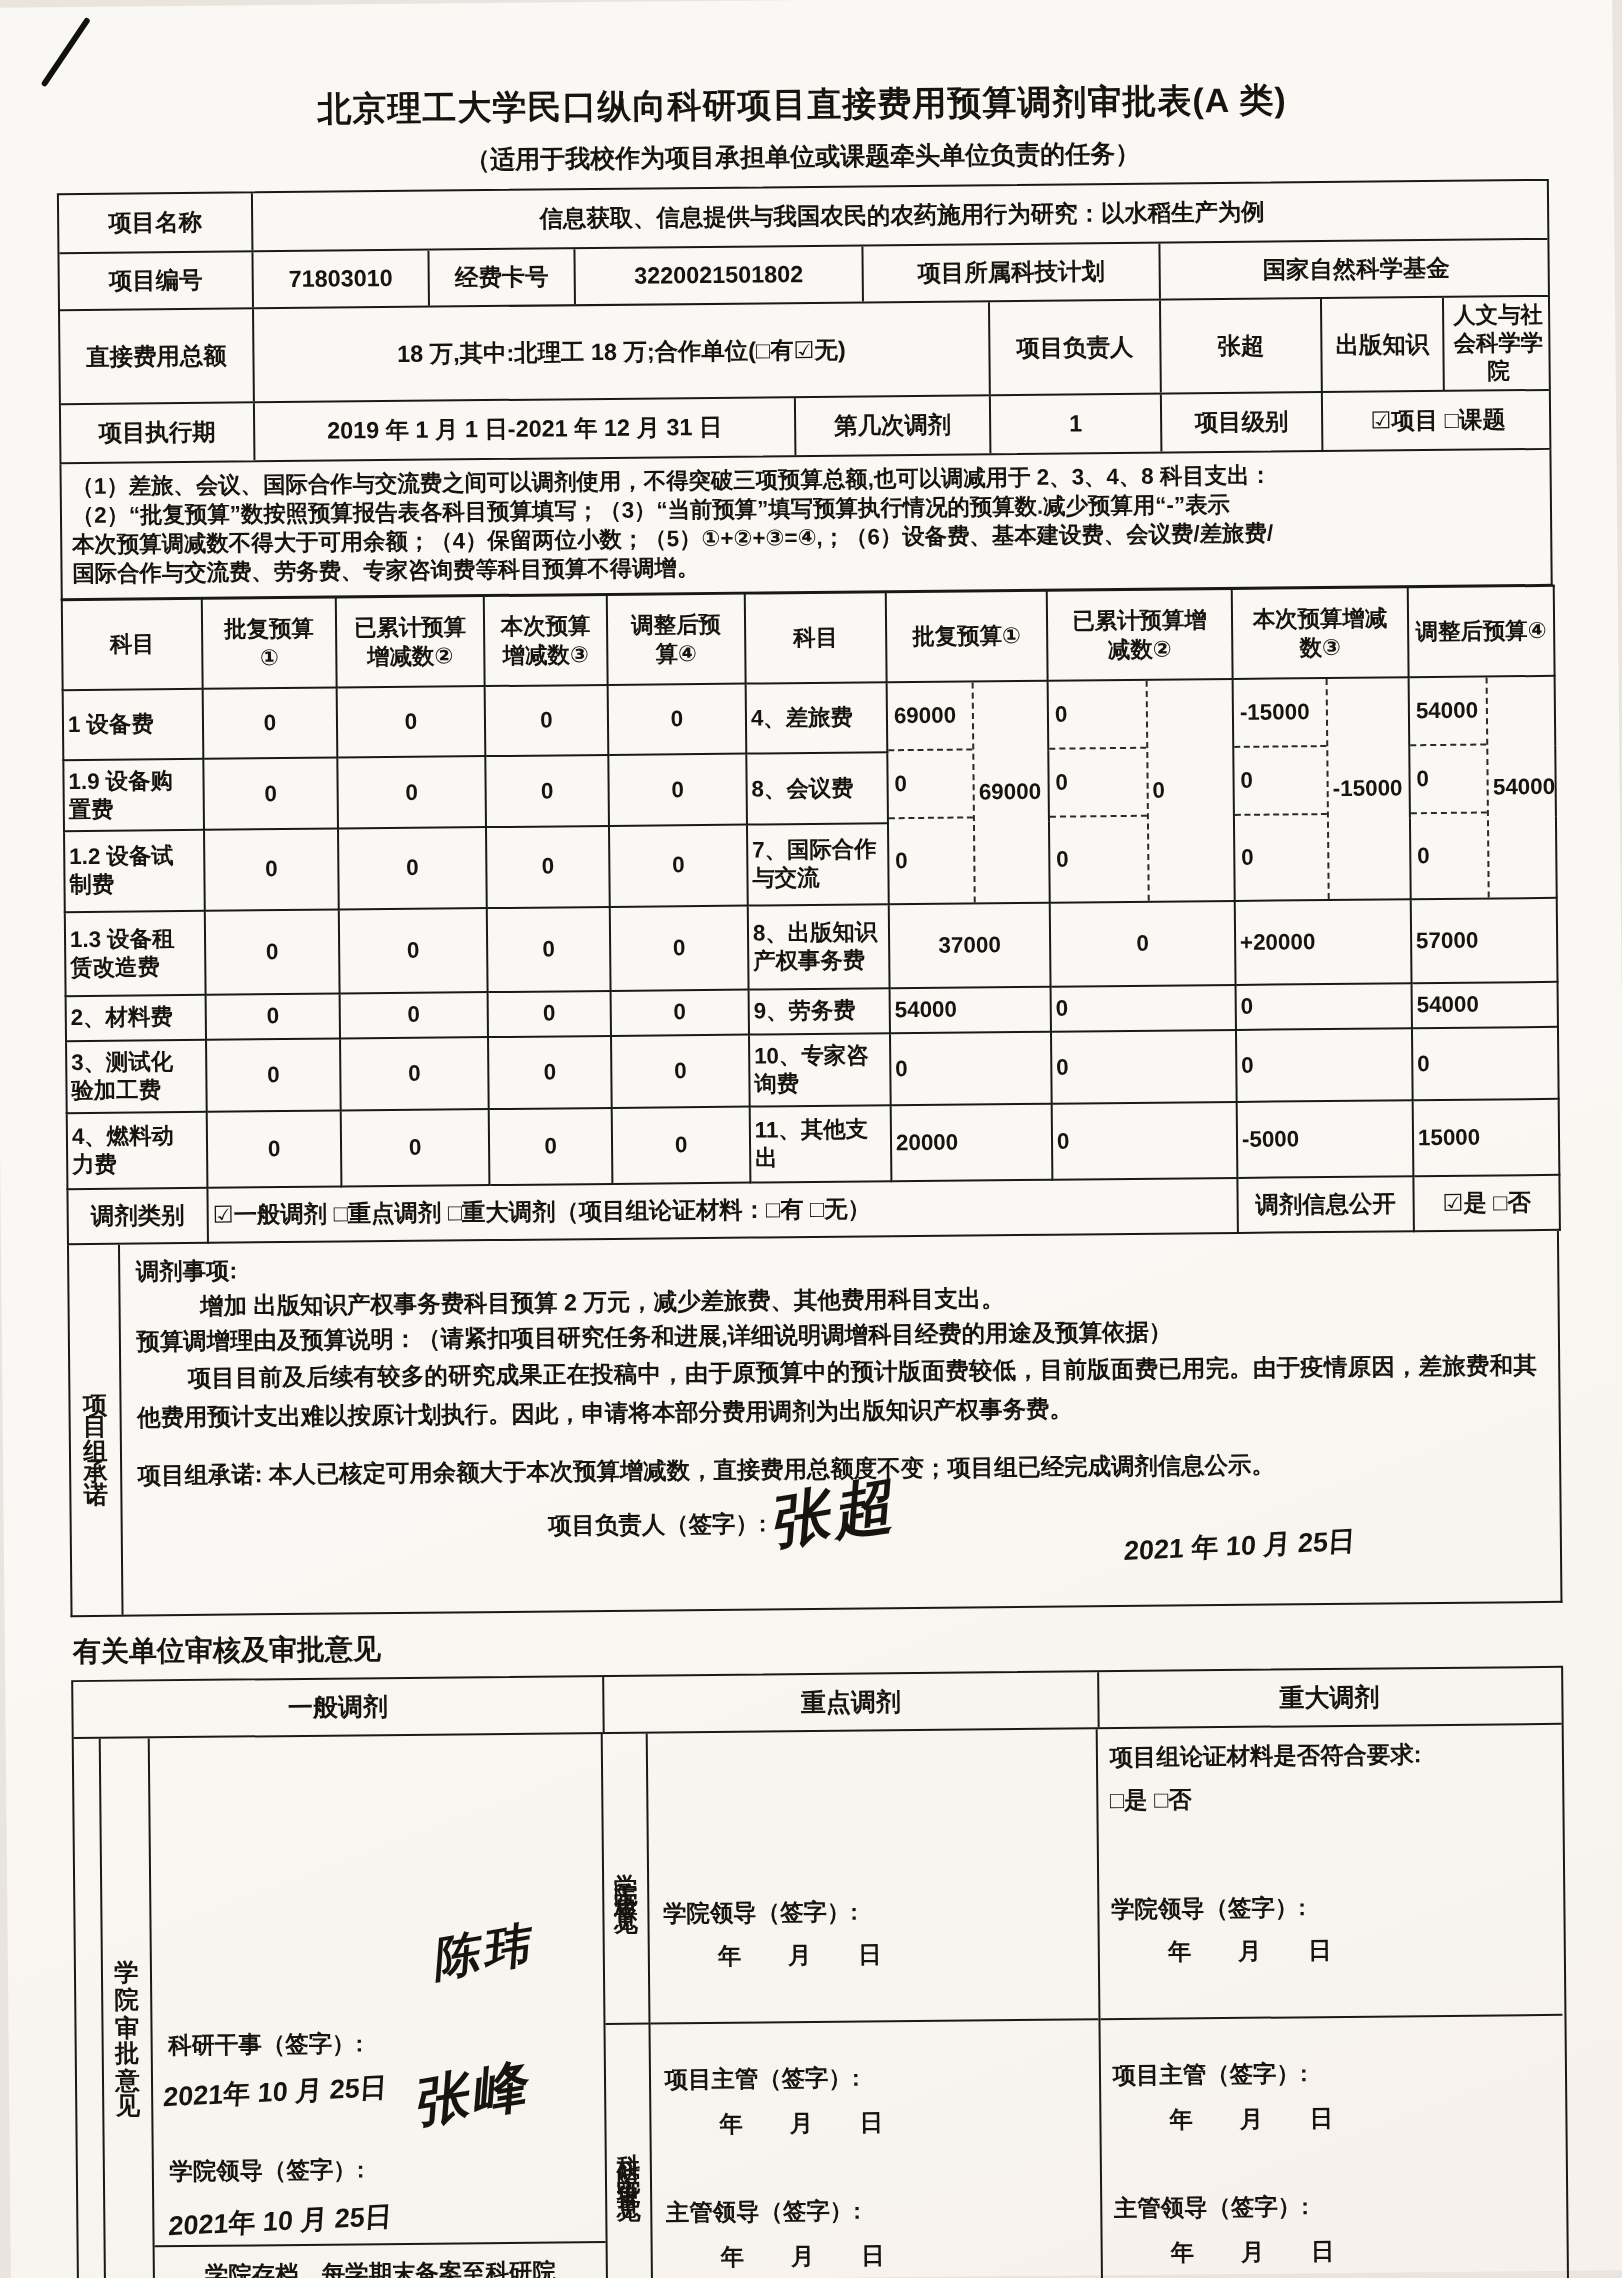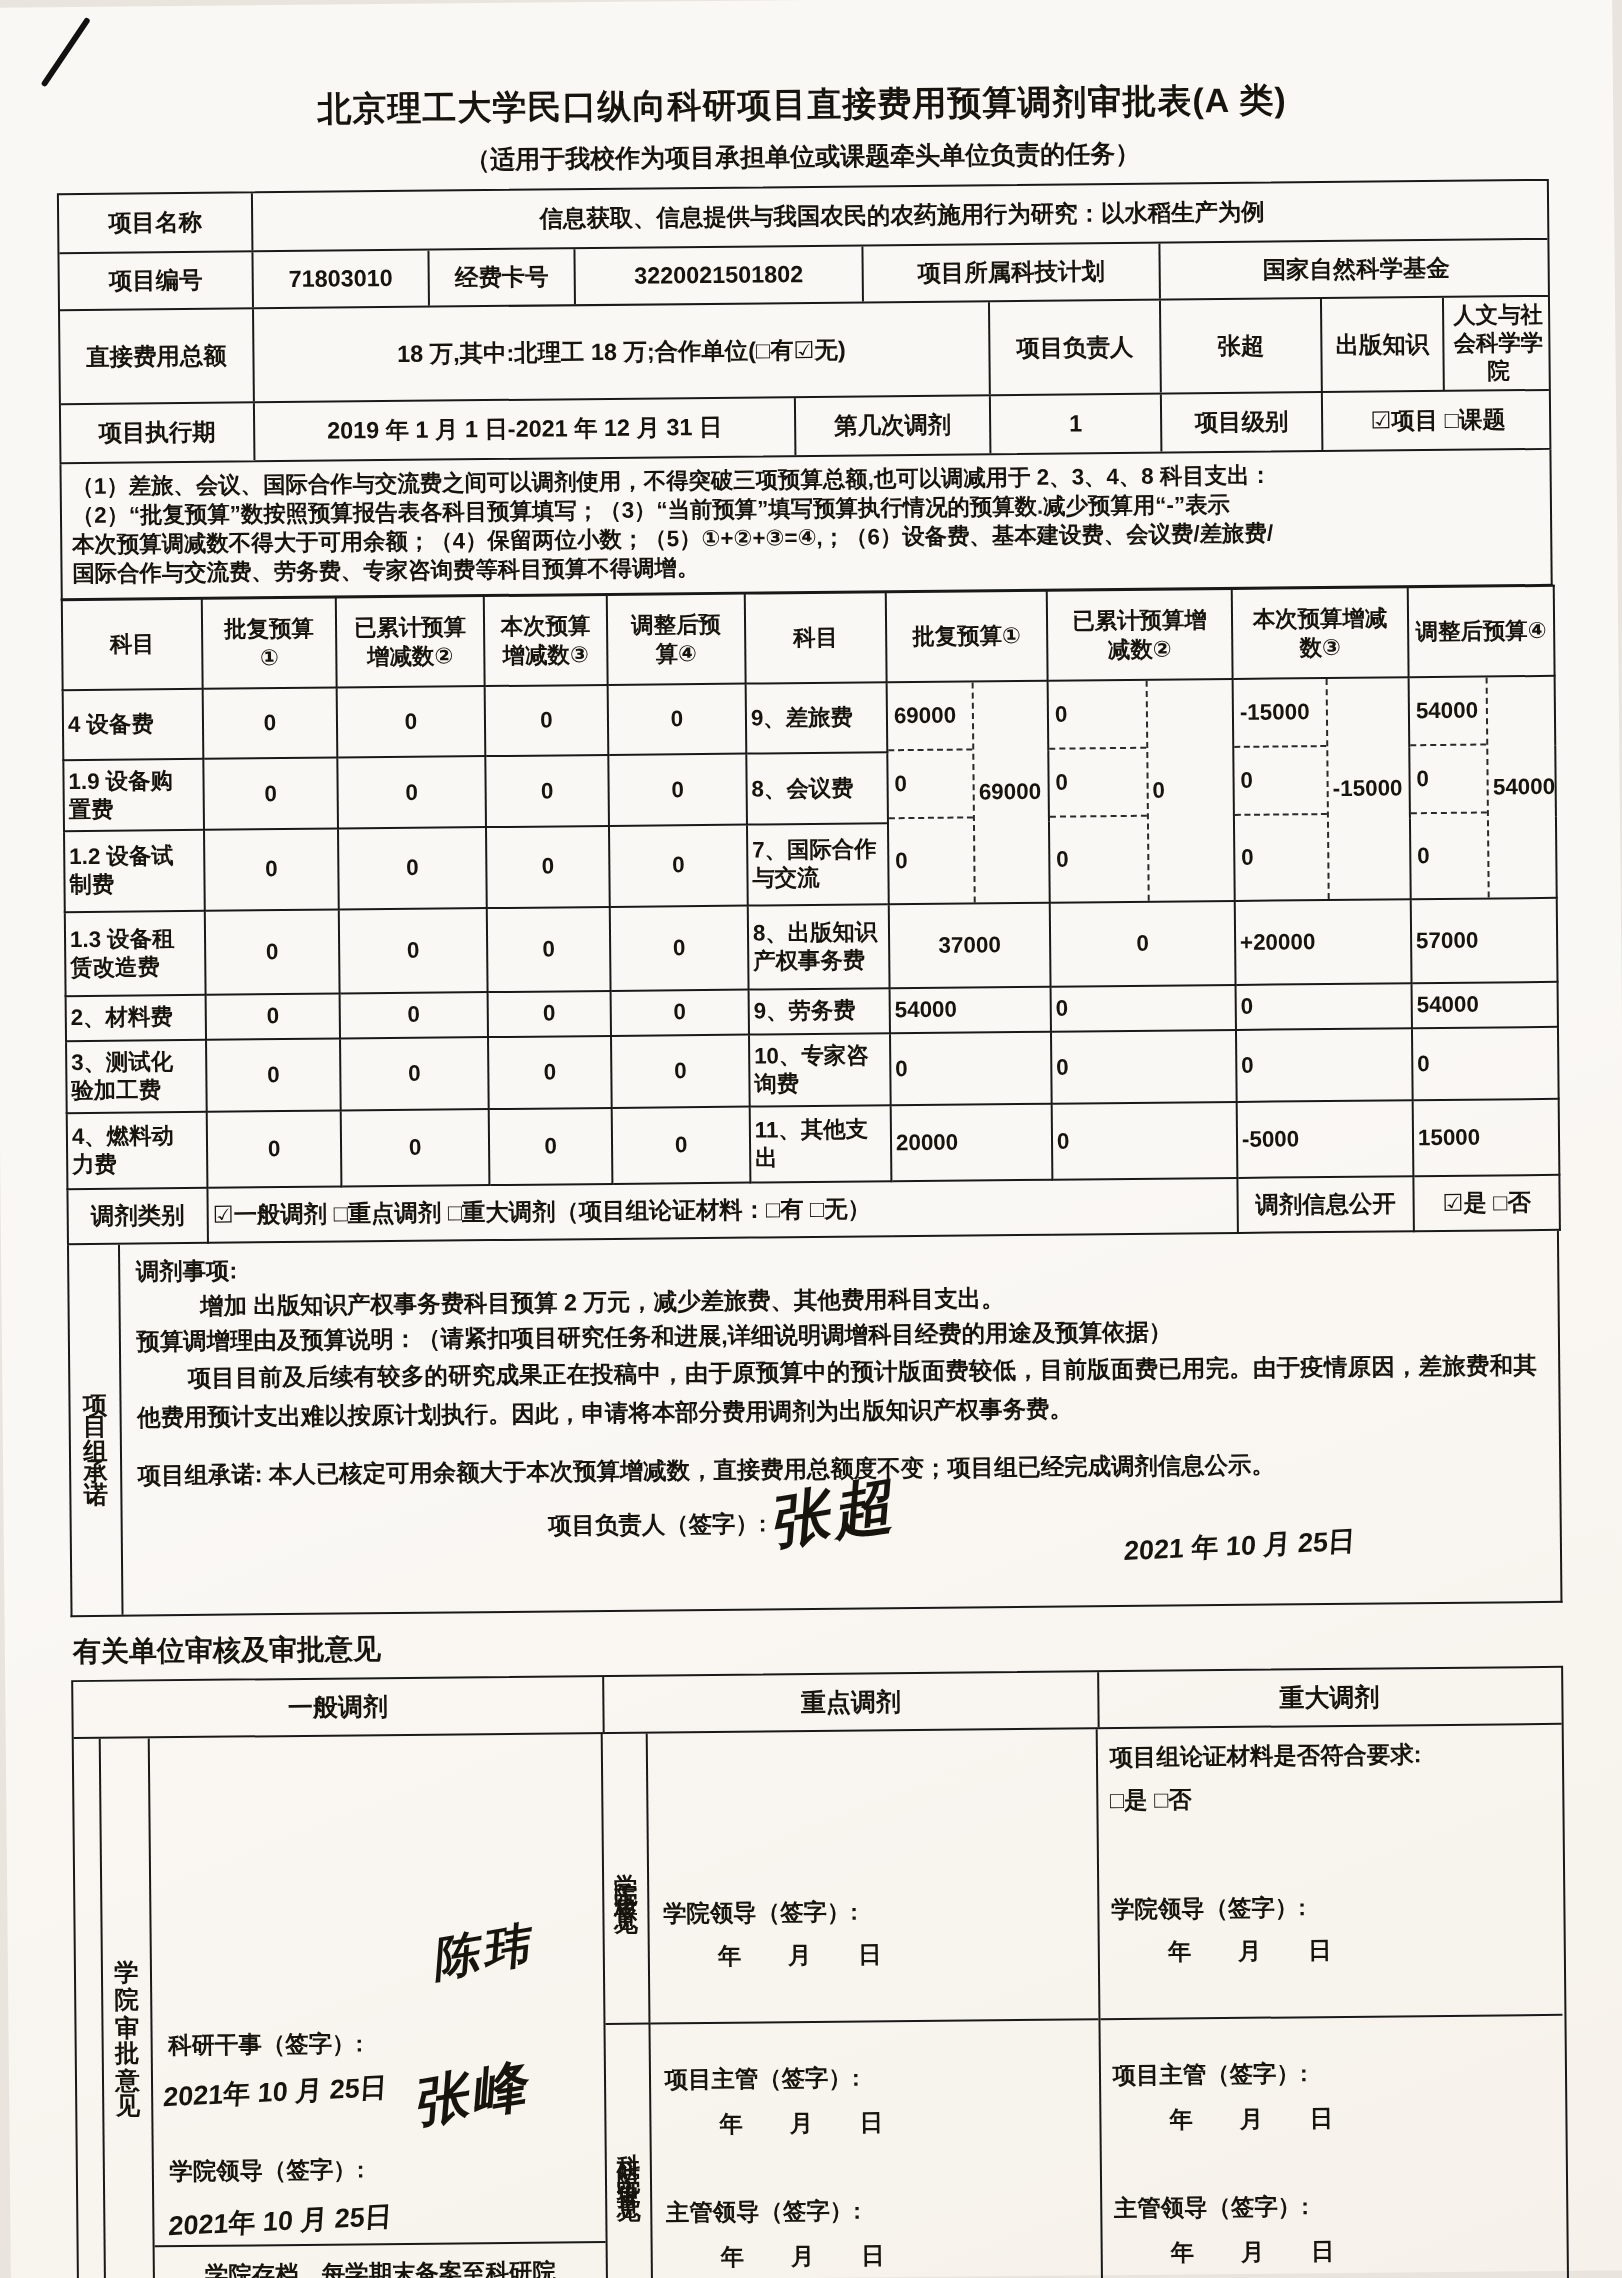--- a/index.html
+++ b/index.html
@@ -149,26 +149,26 @@
 算④</th>
         <th>科目</th>
         <th>批复预算①</th>
         <th>已累计预算增
 减数②</th>
         <th>本次预算增减
 数③</th>
         <th>调整后预算④</th>
       </tr>
       <tr style="height:70px">
-        <td class="subj">4 设备费</td>
-        <td class="cent">0</td>
-        <td class="cent">0</td>
-        <td class="cent">0</td>
-        <td class="cent">0</td>
-        <td class="subj">9、差旅费</td>
+        <td class="subj">1 设备费</td>
+        <td class="cent">0</td>
+        <td class="cent">0</td>
+        <td class="cent">0</td>
+        <td class="cent">0</td>
+        <td class="subj">4、差旅费</td>
         <td class="gcell" rowspan="3">
           <div class="split">
             <div class="sl">69000</div>
             <div class="sl">0</div>
             <div class="sl last">0</div>
             <div class="sm">69000</div>
           </div>
         </td>
         <td class="gcell" rowspan="3">
           <div class="split">

